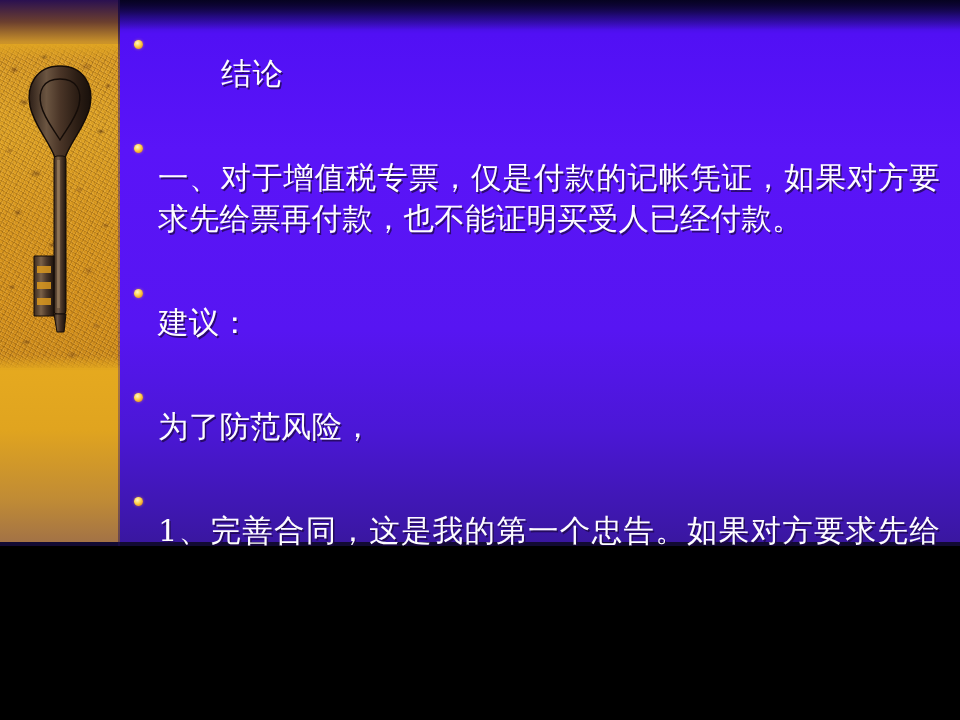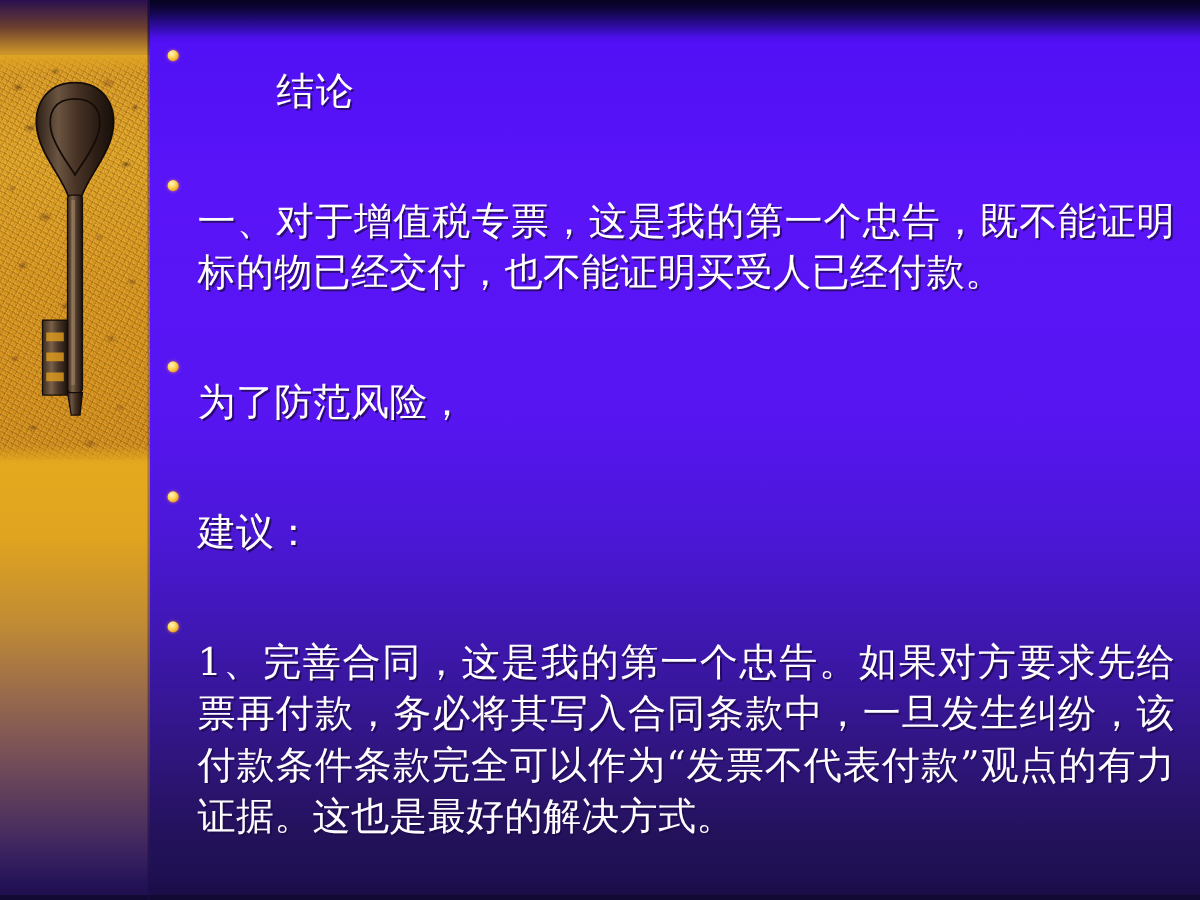--- a/index.html
+++ b/index.html
@@ -4,21 +4,21 @@
 <title>Slide</title>
 <style>
   html, body {
     margin: 0;
     padding: 0;
     background: #000;
   }
   .slide {
     position: relative;
     width: 960px;
-    height: 720px;
+    height: 546px;
     overflow: hidden;
     font-family: "DejaVu Sans", "Liberation Sans", sans-serif;
     background: #4b1ee6;
   }
 
   
   .bg-base {
     position: absolute;
     inset: 0;
     background: linear-gradient(to bottom,
@@ -253,36 +253,36 @@
       <span class="dot">
           <i></i>
         </span>
       <p class="para short">　　结论</p>
     </div>
 
     <div class="bullet-row">
       <span class="dot">
           <i></i>
         </span>
-      <p class="para">一、对于增值税专票，这是我的第一个忠告，既不能证明标的物已经交付，也不能证明买受人已经付款。</p>
-    </div>
-
+      <p class="para">一、对于增值税专票，仅是付款的记帐凭证，如果对方要求先给票再付款，也不能证明买受人已经付款。</p>
+    </div>
+
+
+    <div class="bullet-row">
+      <span class="dot">
+          <i></i>
+        </span>
+      <p class="para short">建议：</p>
+    </div>
 
     <div class="bullet-row">
       <span class="dot">
           <i></i>
         </span>
       <p class="para short">为了防范风险，</p>
-    </div>
-
-    <div class="bullet-row">
-      <span class="dot">
-          <i></i>
-        </span>
-      <p class="para short">建议：</p>
     </div>
 
     <div class="bullet-row">
       <span class="dot">
           <i></i>
         </span>
       <p class="para">1、完善合同，这是我的第一个忠告。如果对方要求先给票再付款，务必将其写入合同条款中，一旦发生纠纷，该付款条件条款完全可以作为“发票不代表付款”观点的有力证据。这也是最好的解决方式。</p>
     </div>
 
   </div>

